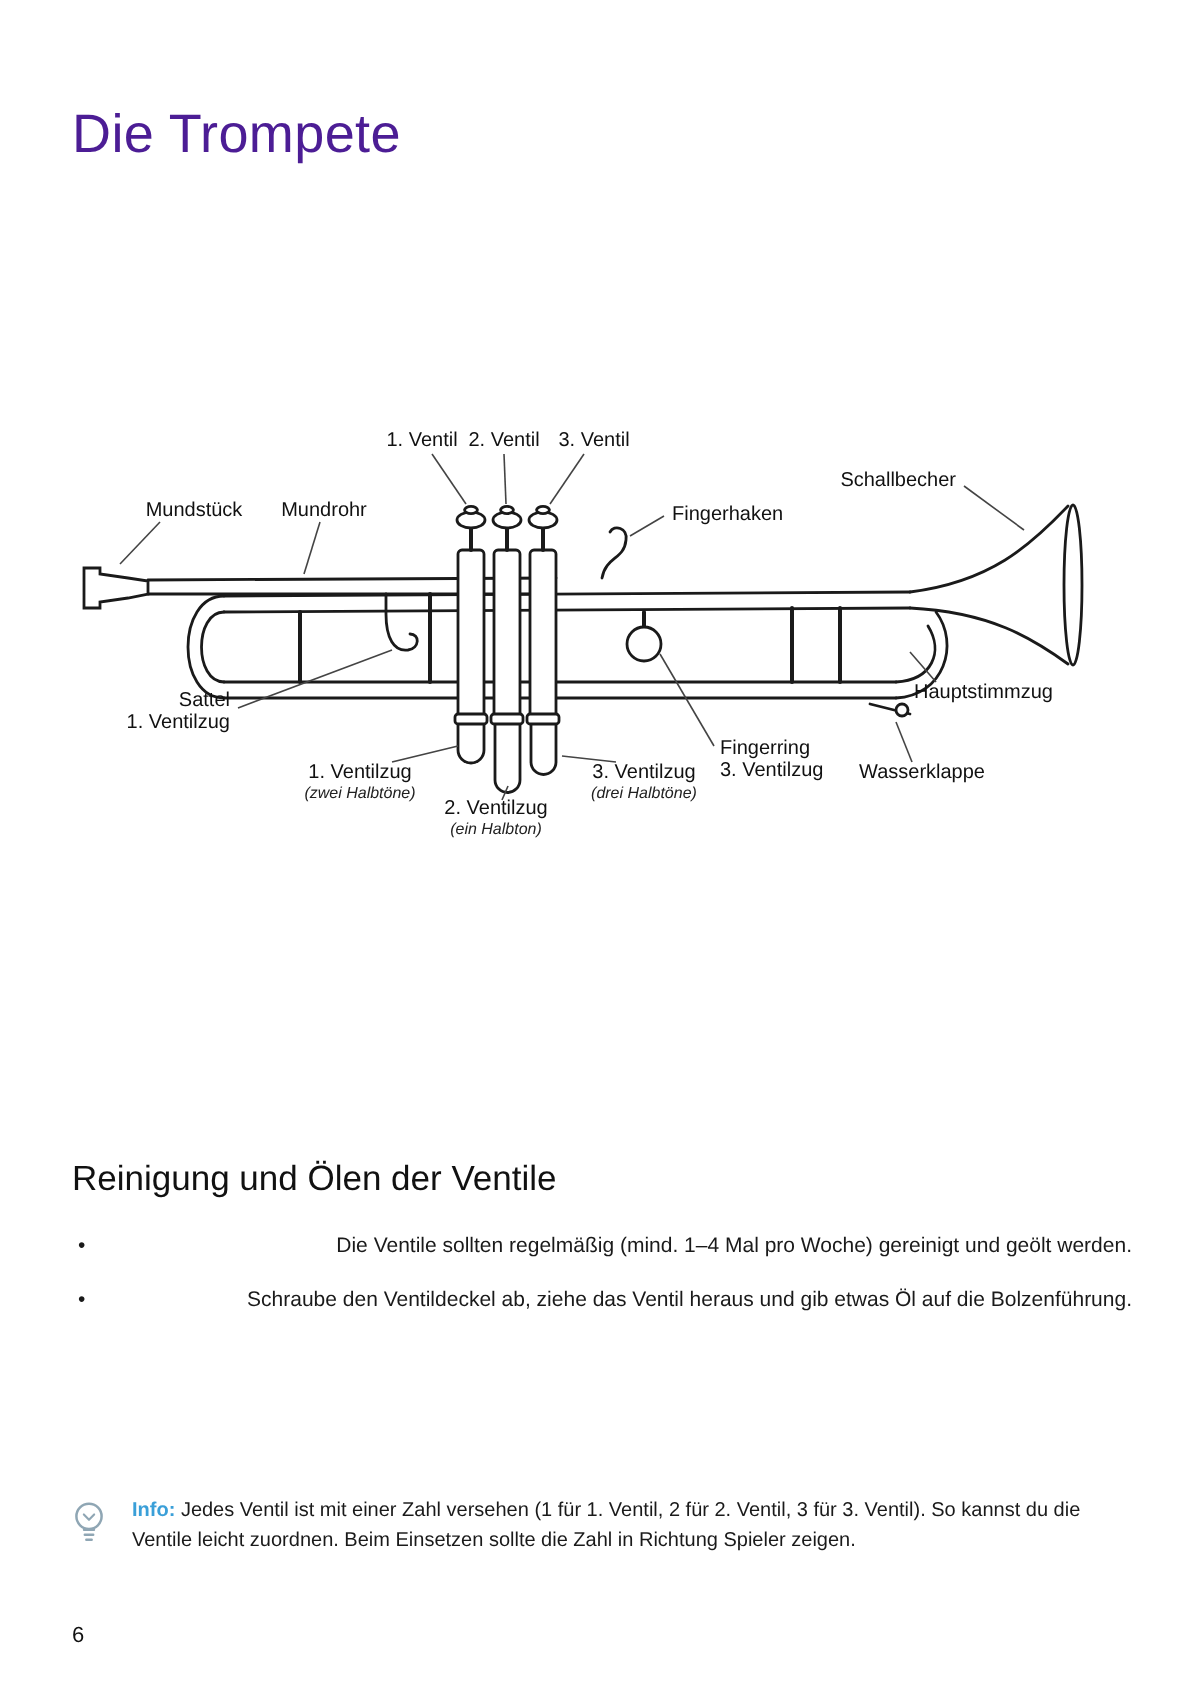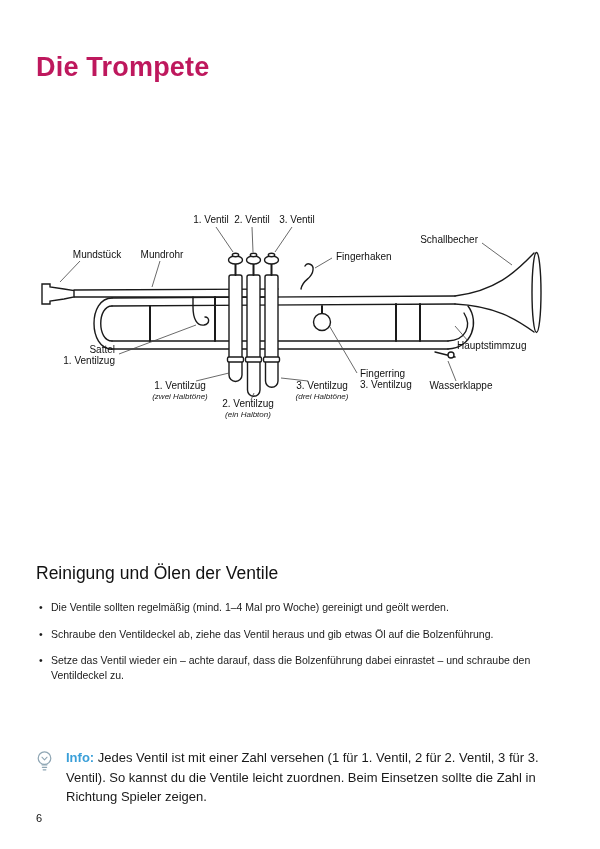--- a/index.html
+++ b/index.html
@@ -6,57 +6,57 @@
   body {
     width: 600px; height: 849px;
     background: #ffffff;
     font-family: "Liberation Sans", sans-serif;
     color: #1a1a1a;
     position: relative;
     overflow: hidden;
   }
   .page-title {
     position: absolute; left: 36px; top: 34px;
-    font-size: 27px; font-weight: 700; color: #be185d;
+    font-size: 27px; font-weight: 400; color: #4c1d95;
     letter-spacing: 0.2px;
   }
   .diagram {
     position: absolute; left: 0; top: 205px;
     width: 600px; height: 235px;
   }
   .t  { fill: none; stroke: #1a1a1a; stroke-width: 1.4; stroke-linecap: round; stroke-linejoin: round; }
   .t2 { fill: none; stroke: #1a1a1a; stroke-width: 2; stroke-linecap: round; }
   .tf { fill: #ffffff; stroke: #1a1a1a; stroke-width: 1.4; }
   .leaders line { stroke: #444; stroke-width: 0.8; }
   .dlabels text { font-family: "Liberation Sans", sans-serif; font-size: 10px; fill: #111; }
   .dlabels text.sub { font-size: 8px; font-style: italic; fill: #222; }
   .content {
     position: absolute; left: 36px; right: 34px; top: 563px;
   }
   .section-heading {
     font-size: 17.5px; font-weight: 400; color: #111;
-    margin: 0 0 16px 0;
+    margin: 16px 0 16px 0;
   }
-  ul.bullets { list-style: none; margin: 0; padding: 0; }
+  ul.bullets { list-style: none; margin: 0; padding: 0; text-align: right; }
   ul.bullets li {
     position: relative; padding-left: 15px;
     font-size: 10.5px; line-height: 1.4; color: #1a1a1a;
     margin-bottom: 12px;
   }
   ul.bullets li::before {
     content: "\2022";
     position: absolute; left: 3px; top: 0;
     font-size: 10.5px; color: #1a1a1a;
   }
   .info-box {
     position: absolute; left: 34px; right: 34px; top: 748px;
     display: flex; gap: 11px; align-items: flex-start;
   }
   .bulb { width: 21px; height: 26px; flex: 0 0 auto; margin-top: 1px; }
-  .info-text { font-size: 13px; line-height: 1.5; color: #1a1a1a; }
+  .info-text { font-size: 10px; line-height: 1.5; color: #1a1a1a; }
   .info-label { color: #3a9fd8; font-weight: bold; }
   .page-number {
     position: absolute; left: 36px; top: 812px;
     font-size: 11px; color: #111;
   }
 </style>
 </head>
 <body>
 
 <h1 class="page-title">Die Trompete</h1>
@@ -149,21 +149,20 @@
     <text x="360" y="183" text-anchor="start">3. Ventilzug</text>
     <text x="461" y="184" text-anchor="middle">Wasserklappe</text>
   </g>
 </svg>
 
 <div class="content">
   <h2 class="section-heading">Reinigung und Ölen der Ventile</h2>
   <ul class="bullets">
     <li>Die Ventile sollten regelmäßig (mind. 1–4 Mal pro Woche) gereinigt und geölt werden.</li>
     <li>Schraube den Ventildeckel ab, ziehe das Ventil heraus und gib etwas Öl auf die Bolzenführung.</li>
-    <li>Setze das Ventil wieder ein – achte darauf, dass die Bolzenführung dabei einrastet – und schraube den Ventildeckel zu.</li>
   </ul>
 </div>
 
 <div class="info-box">
   <svg class="bulb" viewBox="0 0 22 26" aria-hidden="true">
     <circle cx="11" cy="9" r="6.6" fill="none" stroke="#8fa6b4" stroke-width="1.3"></circle>
     <path d="M8.3,8 L11,10.8 L13.7,8" fill="none" stroke="#8fa6b4" stroke-width="1.1" stroke-linecap="round" stroke-linejoin="round"></path>
     <path d="M8.4,16 L13.6,16 M8.8,18.6 L13.2,18.6 M9.6,21.2 L12.4,21.2" fill="none" stroke="#8fa6b4" stroke-width="1.3" stroke-linecap="round"></path>
   </svg>
   <div class="info-text">

